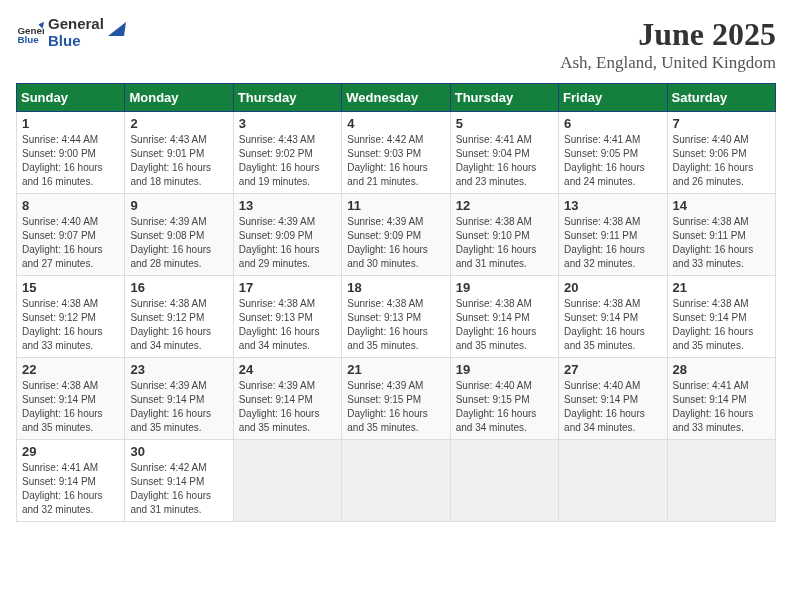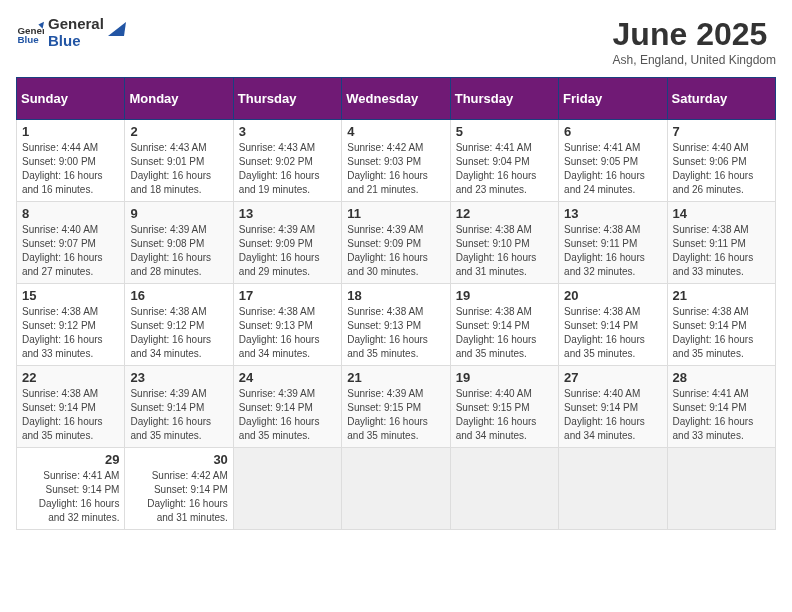--- a/index.html
+++ b/index.html
@@ -19,41 +19,43 @@
     .logo {
       display: flex;
       align-items: center;
       gap: 4px;
     }
     .logo-icon {
       width: 28px;
       height: 28px;
     }
     .title-area {
+      text-align: right;
+      font-family: Liberation Serif, serif;
     }
     .month-title {
       font-size: 32px;
       font-weight: bold;
       color: #333;
     }
     .location-title {
-      font-size: 12px;
+      font-size: 17px;
       color: #555;
     }
     .calendar {
       width: 100%;
       border-collapse: collapse;
       border: 1px solid #ccc;
     }
     .calendar th {
-      background-color: #701a75;
+      background-color: #15803d;
       color: #fff;
       font-size: 13px;
       font-weight: bold;
-      padding: 13px 4px;
+      padding: 6px 4px;
       text-align: left;
       border: 1px solid #1a4080;
     }
     .calendar td {
       vertical-align: top;
       padding: 4px 5px;
       font-size: 10px;
       color: #333;
       border: 1px solid #ddd;
       width: calc(100% / 7);
@@ -73,21 +75,20 @@
     .day-info {
       font-size: 10px;
       line-height: 1.4;
       color: #444;
     }
     .empty-cell {
       background: #f0f0f0 !important;
     }
     .last-row td {
       min-height: 70px;
-      text-align: right;
     }
   </style>
 </head>
 <body>
 
 <div class="header-area">
   <div class="logo">
     <svg class="logo-icon" viewBox="0 0 40 40" xmlns="http://www.w3.org/2000/svg">
       <text x="2" y="22" font-size="14" font-weight="bold" fill="#333" font-family="Arial">General</text>
       <text x="2" y="34" font-size="14" font-weight="bold" fill="#2255a4" font-family="Arial">Blue</text>

